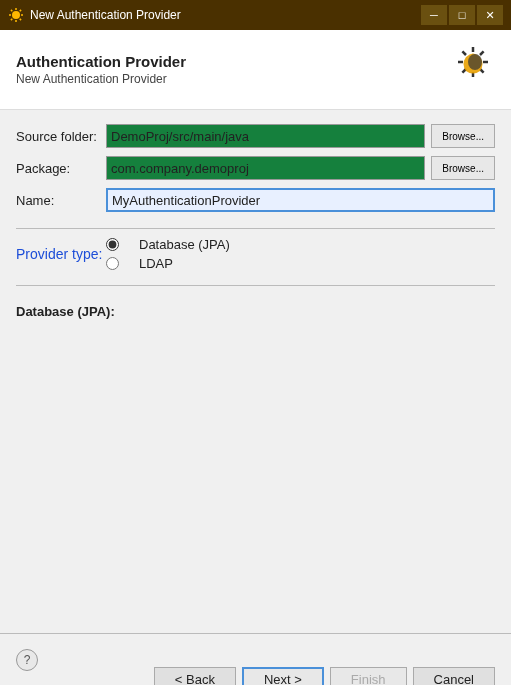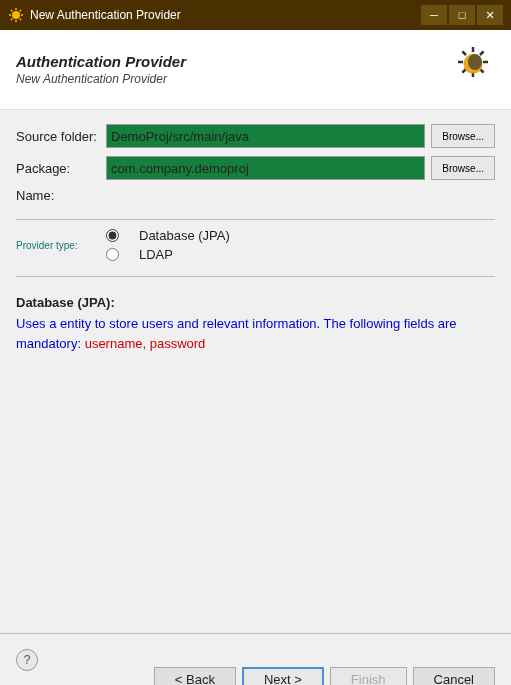--- a/index.html
+++ b/index.html
@@ -66,21 +66,20 @@
       padding: 12px 16px 12px 16px;
       display: flex;
       align-items: center;
       justify-content: space-between;
       border-bottom: 1px solid #ddd;
       flex-shrink: 0;
     }
     .header-text {
       display: flex;
       flex-direction: column;
-      font-style: italic;
     }
     .header-title {
       font-size: 15px;
       font-weight: bold;
       color: #222;
     }
     .header-subtitle {
       font-size: 12px;
       color: #444;
       margin-top: 2px;
@@ -139,22 +138,22 @@
     }
 
     
     .provider-row {
       display: flex;
       align-items: center;
       margin-bottom: 6px;
     }
     .provider-label {
       width: 90px;
-      font-size: 10px;
-      color: #0f766e;
+      font-size: 14px;
+      color: #1d4ed8;
       flex-shrink: 0;
     }
     .radio-group {
       display: flex;
       flex-direction: column;
       gap: 4px;
     }
     .radio-item {
       display: flex;
       align-items: center;
@@ -304,20 +303,21 @@
     </div>
 
     <div class="form-row">
       <span class="form-label">Package:</span>
       <input type="text" class="form-input" value="com.company.demoproj" style="">
       <button class="browse-btn">Browse...</button>
     </div>
 
     <div class="form-row">
       <span class="form-label">Name:</span>
+      <input type="text" class="form-input selected" value="MyAuthenticationProvider" style="">
     </div>
 
     <hr class="divider">
 
     <div class="provider-row">
       <span class="provider-label">Provider type:</span>
       <div class="radio-group">
         <div class="radio-item">
           <input type="radio" id="db" name="providerType" checked="" style="">
           <label for="db">Database (JPA)</label>
@@ -326,23 +326,20 @@
           <input type="radio" id="ldap" name="providerType" style="">
           <label for="ldap">LDAP</label>
         </div>
       </div>
     </div>
 
     <hr class="divider">
 
     <div class="description-section">
       <div class="description-title">Database (JPA):</div>
-      <div class="description-text">
-        <span>Uses a entity to store users and relevant information. The following fields are mandatory: </span><span class="mandatory">username, password</span>
-      </div>
     </div>
 
   </div>
 
   <div class="footer">
     <div class="footer-help">?</div>
     <div class="footer-buttons">
       <button class="footer-btn">&lt; Back</button>
       <button class="footer-btn primary">Next &gt;</button>
       <button class="footer-btn" disabled="">Finish</button>

